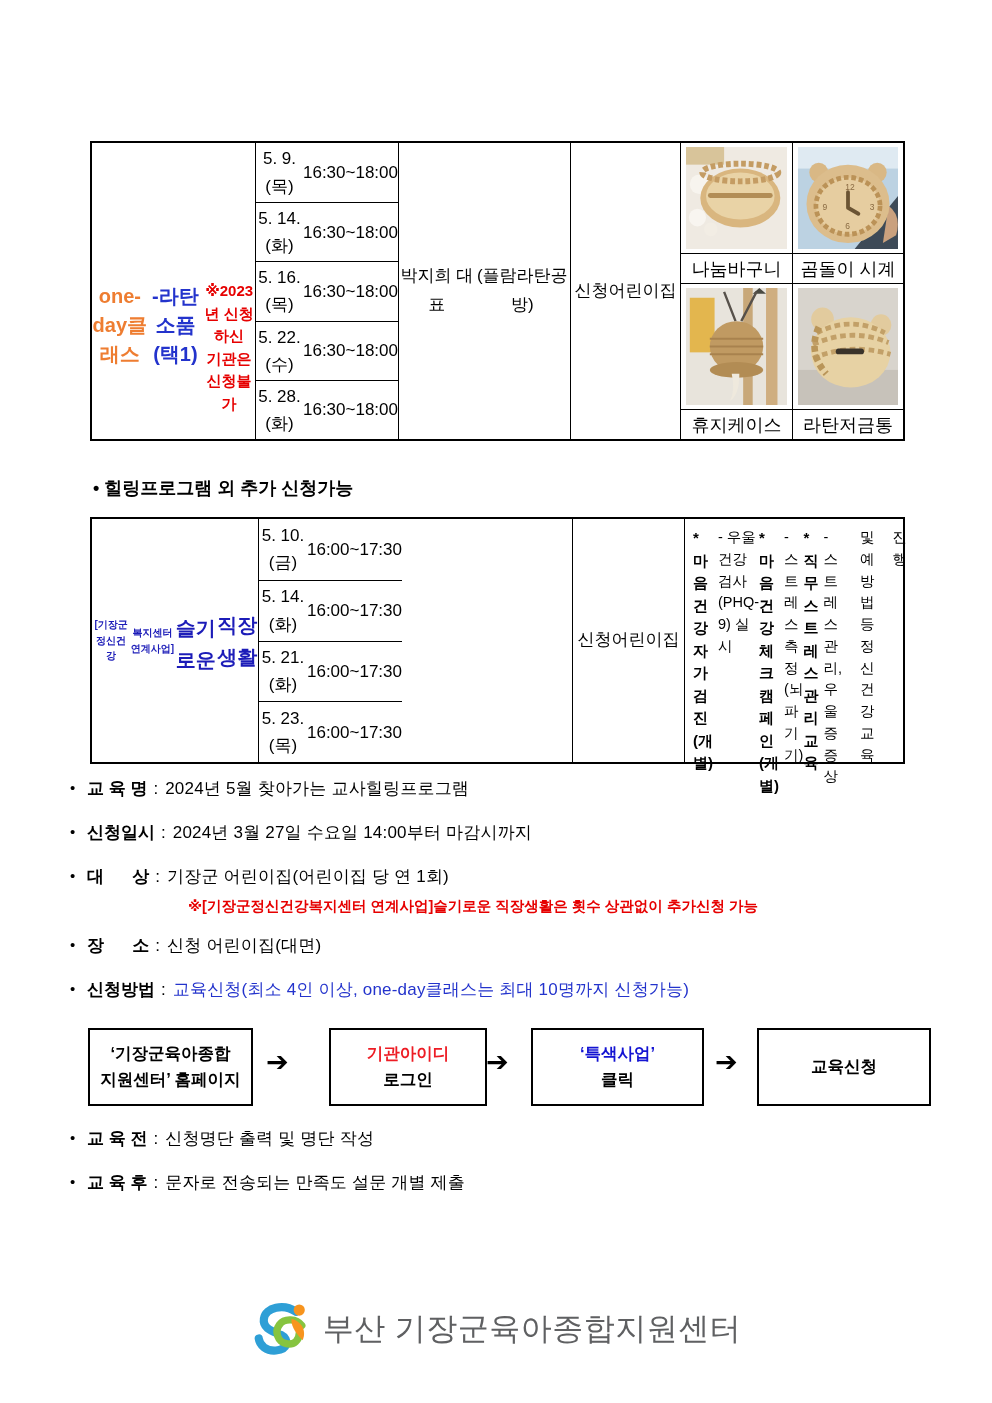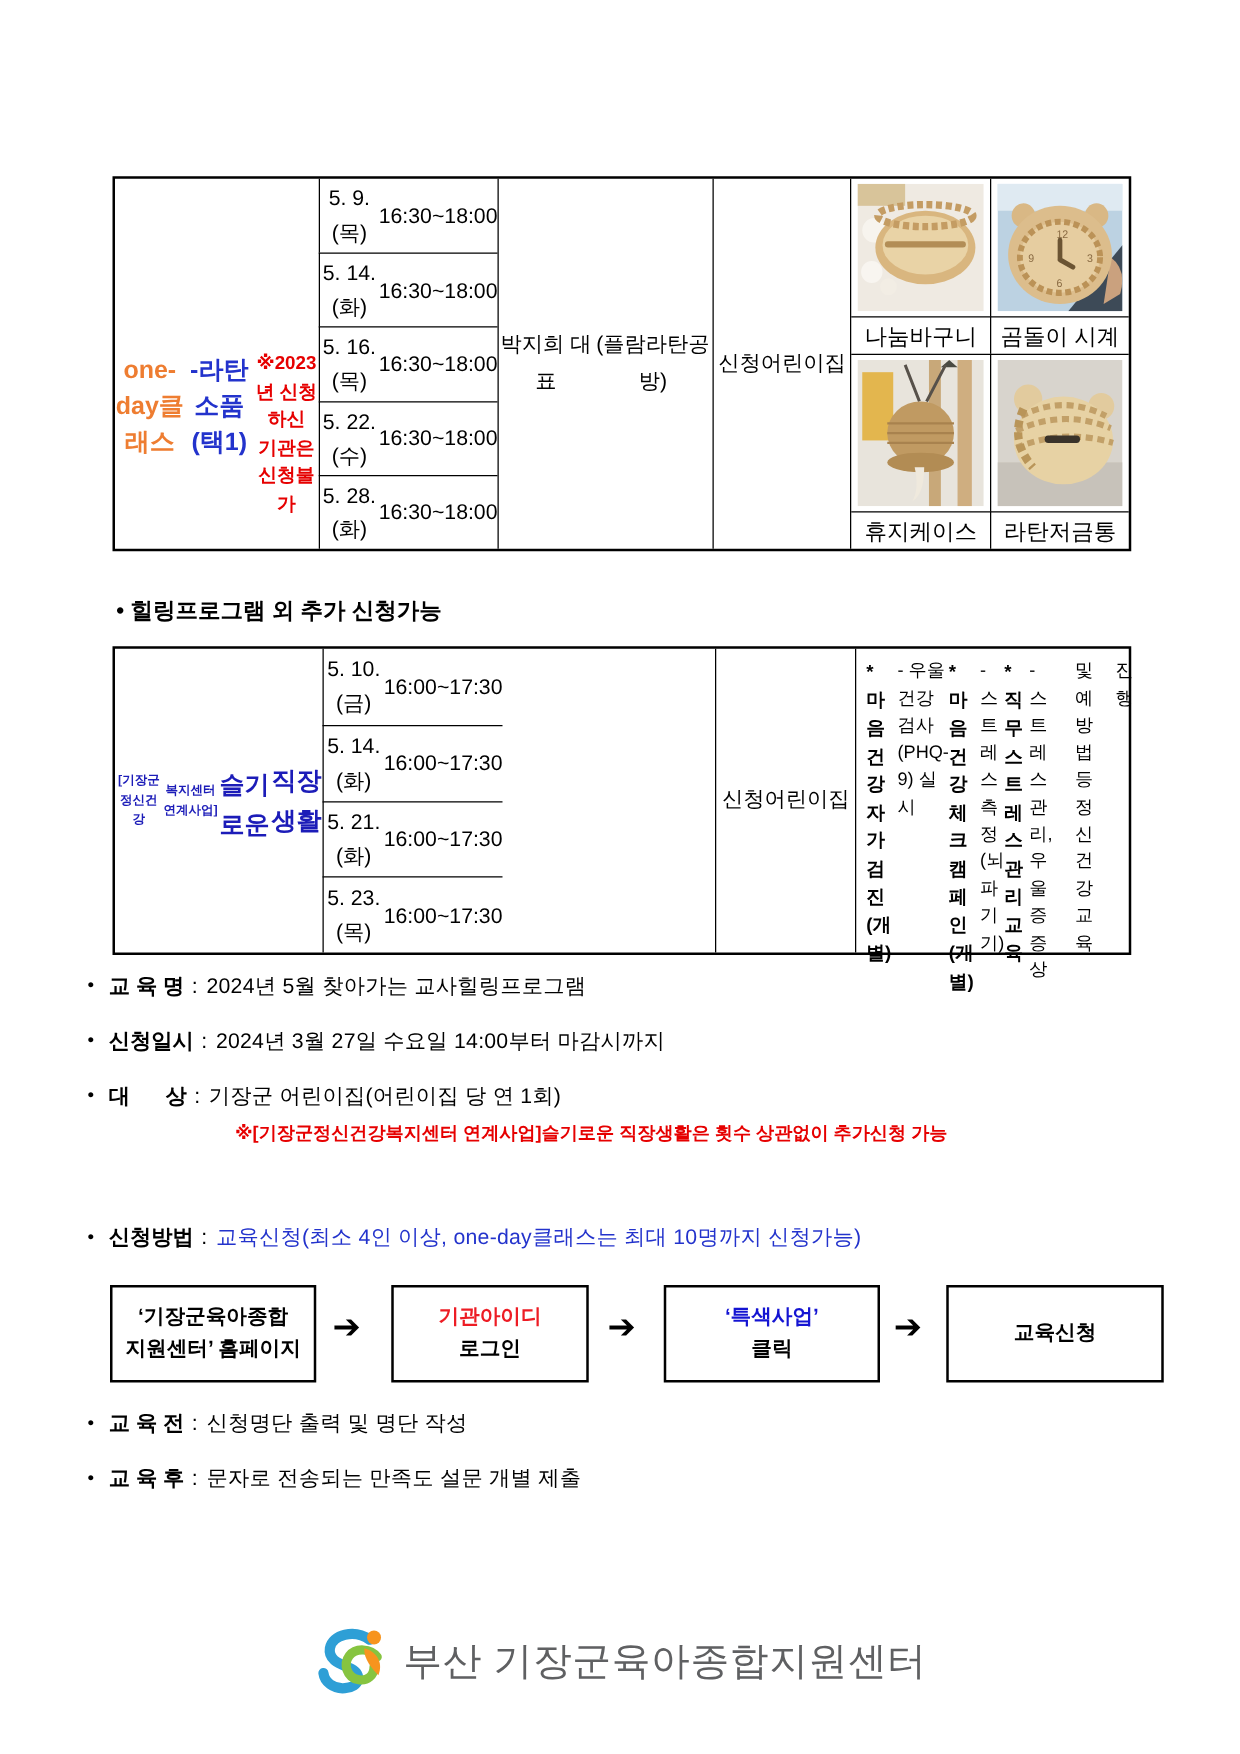--- a/index.html
+++ b/index.html
@@ -260,30 +260,33 @@
   <div class="info-row" style="top:777px">
     <span class="bullet">•</span><span class="lbl">교 육 명</span><span class="colon">:</span><span class="val">2024년 5월 찾아가는 교사힐링프로그램</span>
   </div>
   <div class="info-row" style="top:821px">
     <span class="bullet">•</span><span class="lbl">신청일시</span><span class="colon">:</span><span class="val">2024년 3월 27일 수요일 14:00부터 마감시까지</span>
   </div>
   <div class="info-row" style="top:865px">
     <span class="bullet">•</span><span class="lbl">대      상</span><span class="colon">:</span><span class="val">기장군 어린이집(어린이집 당 연 1회)</span>
   </div>
   <div class="sub-note" style="left:188px; top:897px">※[기장군정신건강복지센터 연계사업]슬기로운 직장생활은 횟수 상관없이 추가신청 가능</div>
+  <div class="info-row" style="top:934px">
+    <span class="bullet">•</span><span class="lbl">장      소</span><span class="colon">:</span><span class="val">신청 어린이집(대면)</span>
+  </div>
   <div class="info-row" style="top:978px">
     <span class="bullet">•</span><span class="lbl">신청방법</span><span class="colon">:</span><span class="val val-blue">교육신청(최소 4인 이상, one-day클래스는 최대 10명까지 신청가능)</span>
   </div>
 
   <div class="flow-box" style="left:88px; width:165px">
     <div>‘기장군육아종합</div>
     <div>지원센터’ 홈페이지</div>
   </div>
   <div class="flow-arrow" style="left:266px">➔</div>
-  <div class="flow-box" style="left:313px; width:158px">
+  <div class="flow-box" style="left:329px; width:158px">
     <div class="fc-red">기관아이디</div>
     <div>로그인</div>
   </div>
   <div class="flow-arrow" style="left:486px">➔</div>
   <div class="flow-box" style="left:531px; width:173px">
     <div class="fc-blue">‘특색사업’</div>
     <div>클릭</div>
   </div>
   <div class="flow-arrow" style="left:715px">➔</div>
   <div class="flow-box" style="left:757px; width:174px">

